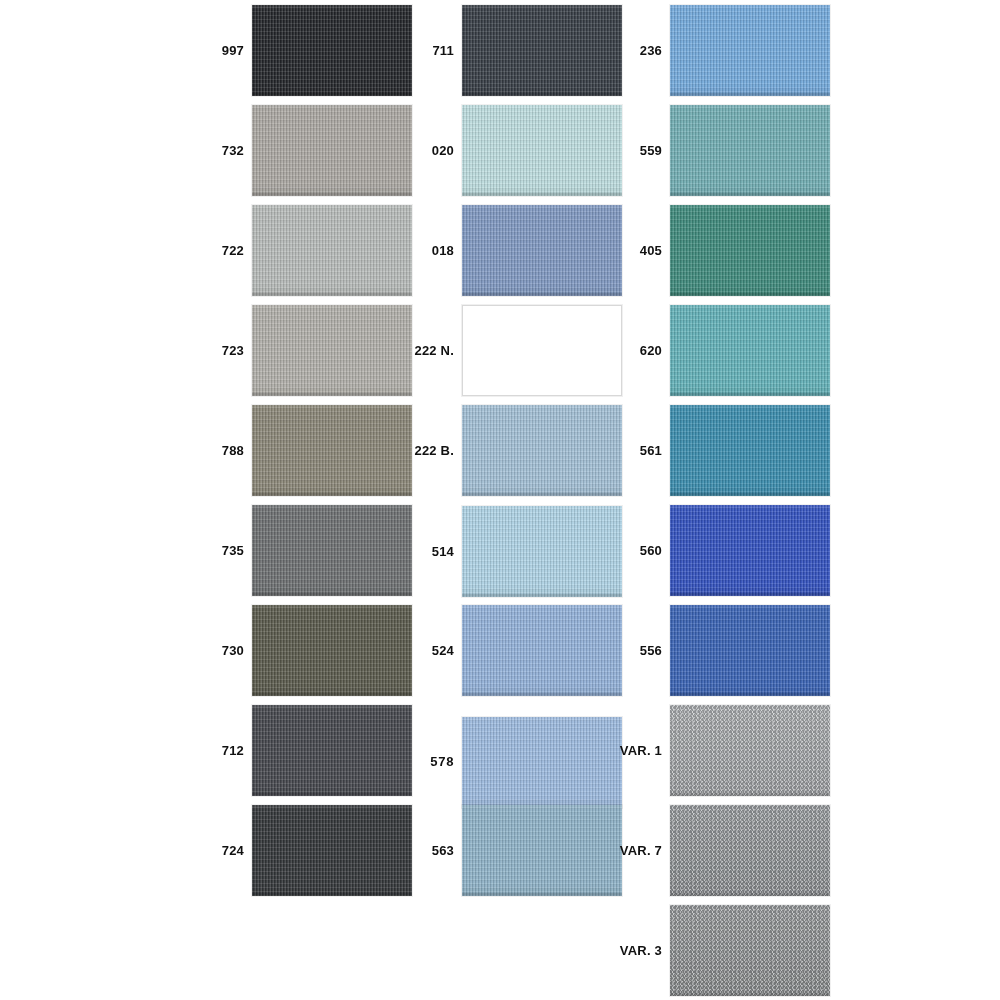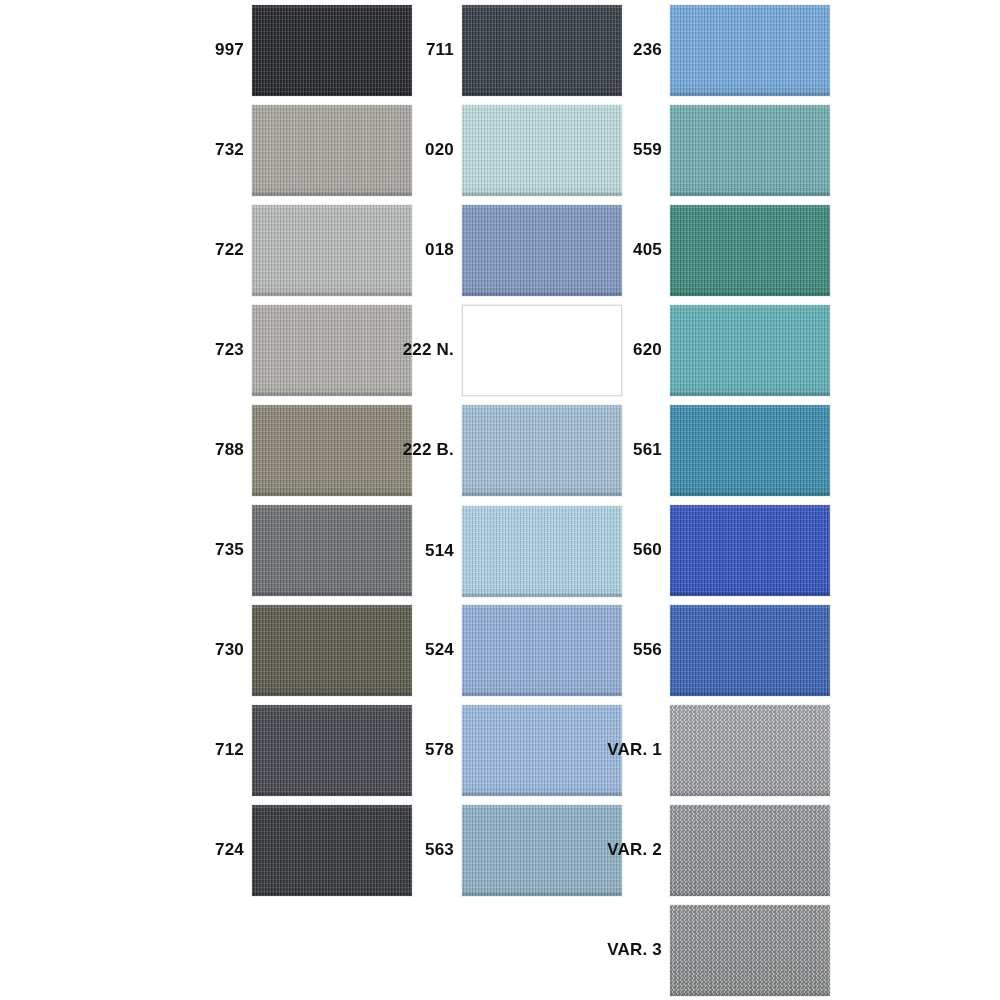--- a/index.html
+++ b/index.html
@@ -30,21 +30,21 @@
   }
   .swatch-label{
     position:absolute;
     left:0;
     top:0;
     width:54px;
     height:100px;
     display:flex;
     align-items:center;
     justify-content:flex-end;
-    font-size:17px;
+    font-size:13px;
     font-weight:bold;
     color:#111111;
     letter-spacing:0.2px;
     white-space:nowrap;
   }
   .swatch-chip{
     position:absolute;
     left:62px;
     top:5px;
     width:160px;
@@ -166,21 +166,21 @@
         <div class="swatch-chip weave" style="background-color: rgb(163, 192, 214);"></div>
       </div>
       <div class="swatch-row" style="top: 1px; margin-top: 0px;">
         <div class="swatch-label">514</div>
         <div class="swatch-chip weave" style="background-color: rgb(175, 212, 230);"></div>
       </div>
       <div class="swatch-row" style="top: 0px; margin-top: 0px;">
         <div class="swatch-label">524</div>
         <div class="swatch-chip weave" style="background-color: rgb(147, 178, 218);"></div>
       </div>
-      <div class="swatch-row" style="top: 0px; margin-top: 0px;">
+      <div class="swatch-row" style="top: 12px; margin-top: 0px; font-family: Liberation Mono, monospace;">
         <div class="swatch-label">578</div>
         <div class="swatch-chip weave" style="background-color: rgb(157, 187, 224);"></div>
       </div>
       <div class="swatch-row" style="top: 0px; margin-top: 0px;">
         <div class="swatch-label">563</div>
         <div class="swatch-chip weave" style="background-color: rgb(143, 179, 200);"></div>
       </div>
     </div>
     <div class="column" id="col-2">
       <div class="swatch-row" style="top: 0px; margin-top: 0px;">
@@ -209,21 +209,21 @@
       </div>
       <div class="swatch-row" style="top: 0px; margin-top: 0px;">
         <div class="swatch-label">556</div>
         <div class="swatch-chip weave" style="background-color: rgb(58, 99, 181);"></div>
       </div>
       <div class="swatch-row" style="top: 0px; margin-top: 0px;">
         <div class="swatch-label">VAR. 1</div>
         <div class="swatch-chip coarse" style="background-color: rgb(179, 182, 185);"></div>
       </div>
       <div class="swatch-row" style="top: 0px; margin-top: 0px;">
-        <div class="swatch-label">VAR. 2</div>
+        <div class="swatch-label">VAR. 7</div>
         <div class="swatch-chip coarse" style="background-color: rgb(158, 162, 165);"></div>
       </div>
       <div class="swatch-row" style="top: 0px; margin-top: 0px;">
         <div class="swatch-label">VAR. 3</div>
         <div class="swatch-chip coarse" style="background-color: rgb(155, 158, 160);"></div>
       </div>
     </div>
   </div>
 
 </body></html>

